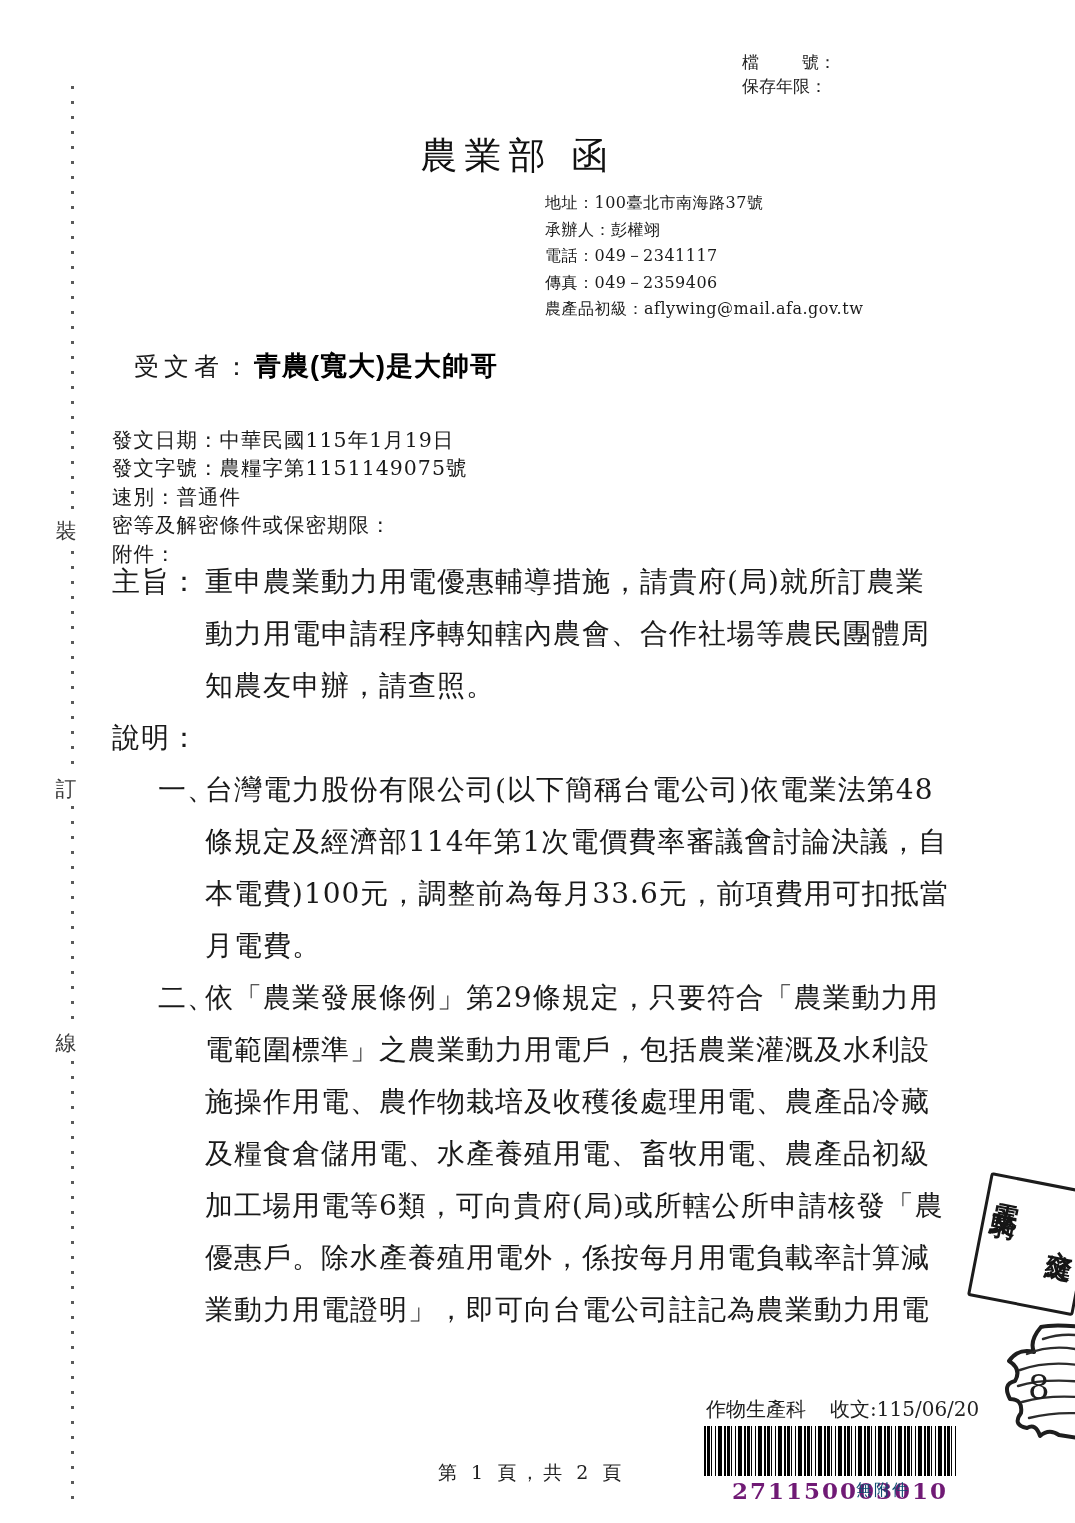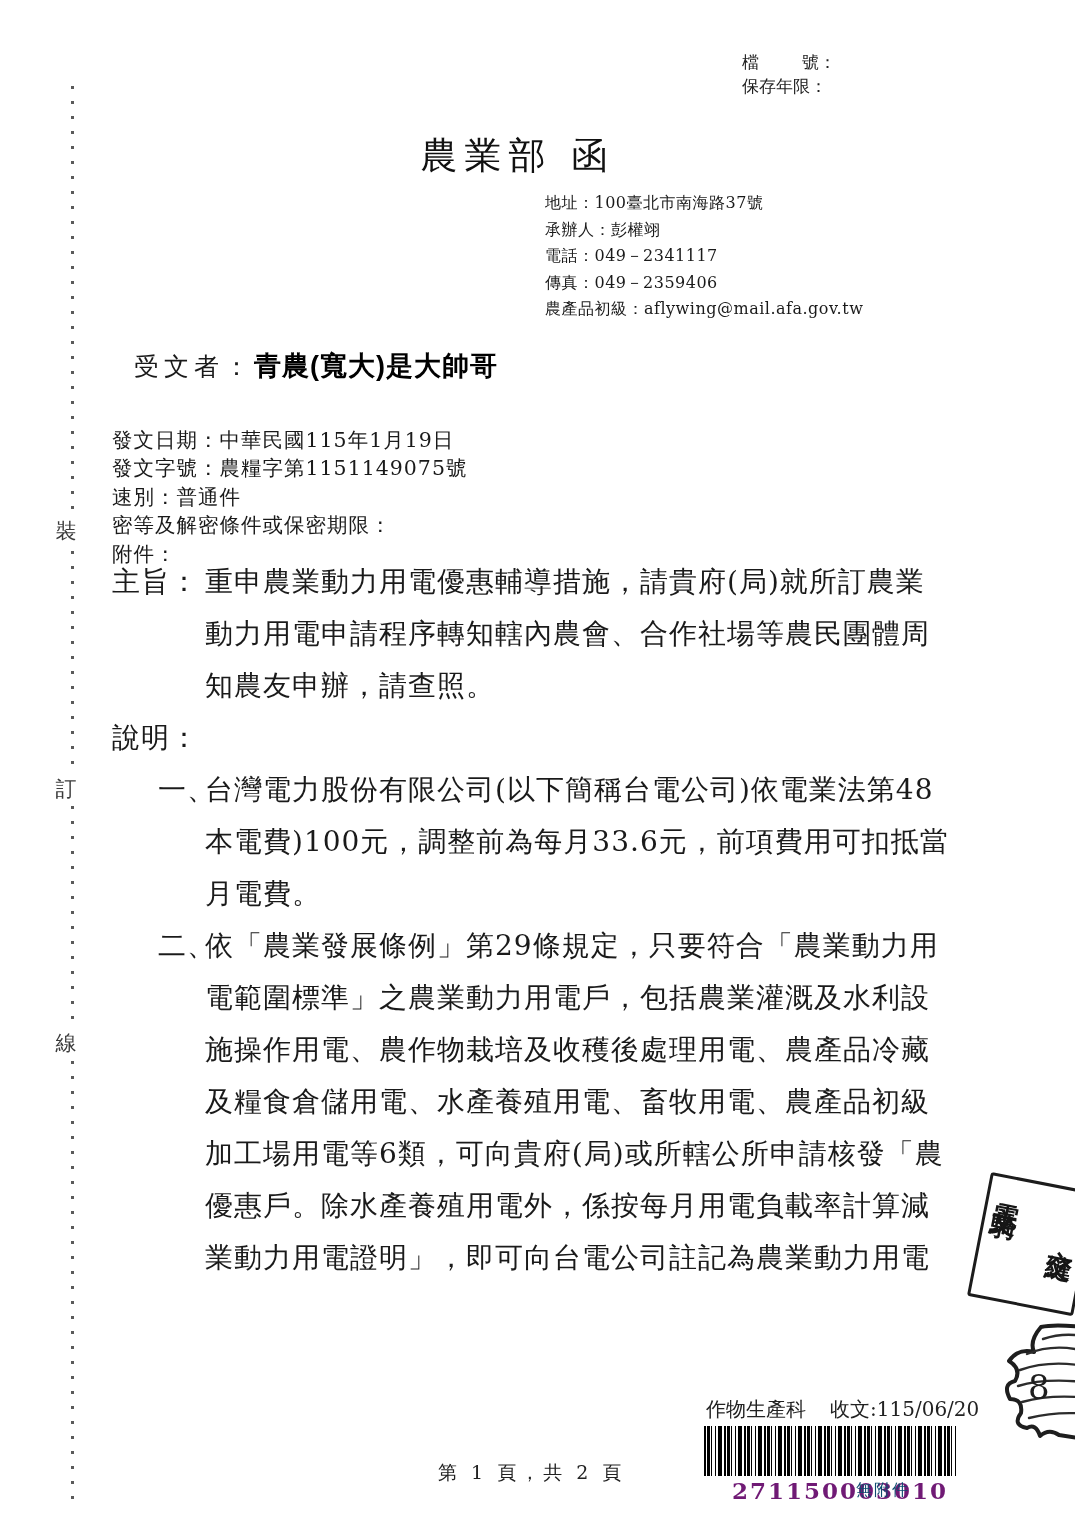--- a/index.html
+++ b/index.html
@@ -105,20 +105,21 @@
     <div class="para">
       <span class="plabel">主旨：</span>
       <div class="bline">重申農業動力用電優惠輔導措施，請貴府(局)就所訂農業</div>
       <div class="bline">動力用電申請程序轉知轄內農會、合作社場等農民團體周</div>
       <div class="bline">知農友申辦，請查照。</div>
     </div>
     <div class="bline">說明：</div>
     <div class="item">
       <span class="inum">一、</span>
       <div class="bline">台灣電力股份有限公司(以下簡稱台電公司)依電業法第48</div>
+      <div class="bline">條規定及經濟部114年第1次電價費率審議會討論決議，自</div>
       <div class="bline">本電費)100元，調整前為每月33.6元，前項費用可扣抵當</div>
       <div class="bline">月電費。</div>
     </div>
     <div class="item">
       <span class="inum">二、</span>
       <div class="bline">依「農業發展條例」第29條規定，只要符合「農業動力用</div>
       <div class="bline">電範圍標準」之農業動力用電戶，包括農業灌溉及水利設</div>
       <div class="bline">施操作用電、農作物栽培及收穫後處理用電、農產品冷藏</div>
       <div class="bline">及糧食倉儲用電、水產養殖用電、畜牧用電、農產品初級</div>
       <div class="bline">加工場用電等6類，可向貴府(局)或所轄公所申請核發「農</div>

